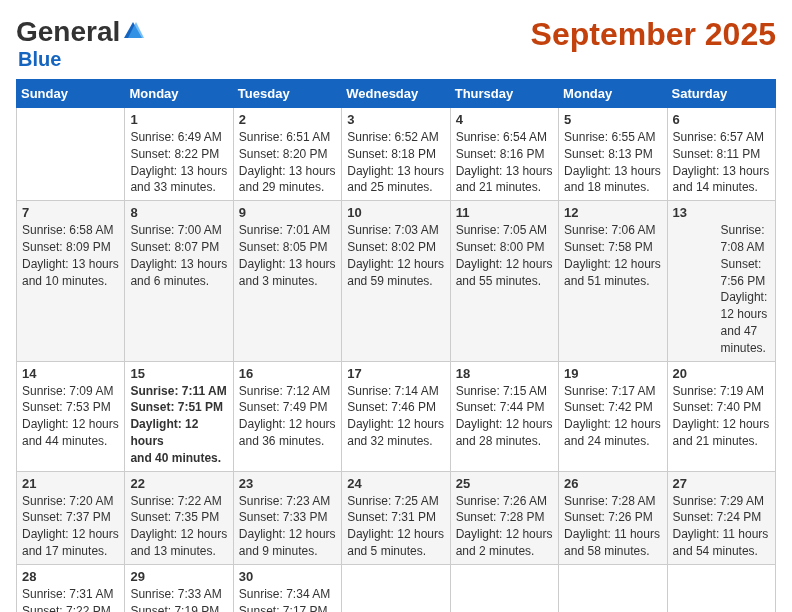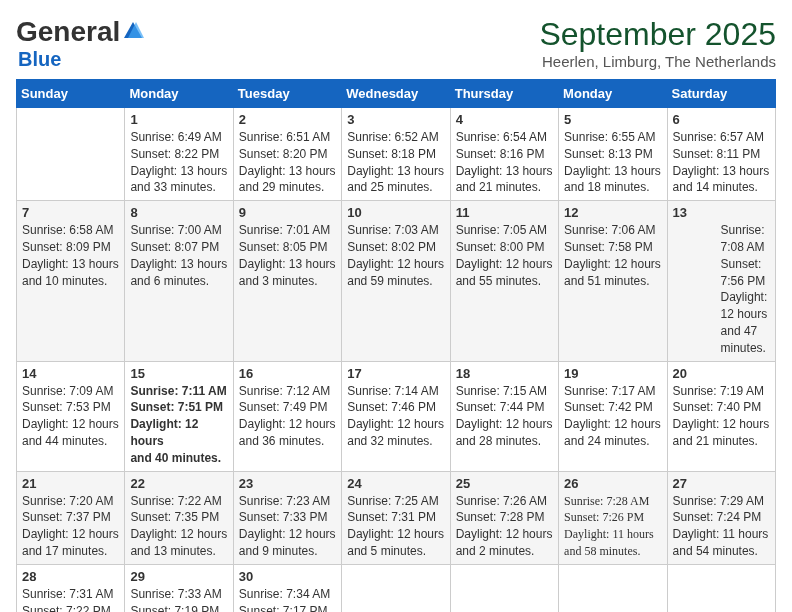--- a/index.html
+++ b/index.html
@@ -21,22 +21,22 @@
       flex-direction: column;
       align-items: flex-start;
     }
     .logo-general { color: #333; }
     .logo-blue { color: #1565c0; }
     .title-section {
       text-align: right;
     }
     .month-title {
       font-size: 32px;
-      color: #14532d;
-      font-weight: normal;
+      color: #c2410c;
+      font-weight: bold;
     }
     .location {
       font-size: 15px;
       color: #555;
     }
     table {
       width: 100%;
       border-collapse: collapse;
       font-size: 11px;
     }
@@ -89,21 +89,20 @@
       <span class="logo-general" style="font-size:28px;font-weight:bold;color:#333;">General</span>
       <svg width="22" height="22" viewBox="0 0 22 22" style="margin-left:2px;margin-top:-2px;">
         <polygon points="11,2 20,18 2,18" fill="#1565c0"></polygon>
         <polygon points="14,2 22,18 6,18" fill="#42a5f5" opacity="0.7"></polygon>
       </svg>
     </div>
     <span class="logo-blue" style="font-size:20px;font-weight:bold;margin-left:2px;">Blue</span>
   </div>
   <div class="title-section">
     <div class="month-title">September 2025</div>
-    <div class="location">Heerlen, Limburg, The Netherlands</div>
   </div>
 </div>
 
 <table>
   <thead>
     <tr>
     <th>Sunday</th>
         <th>Monday</th>
         <th>Tuesday</th>
         <th>Wednesday</th>
@@ -291,21 +290,21 @@
         </td>
         <td>
           <div class="day-num">25</div>
           <div class="day-info" style="white-space: pre-line;">Sunrise: 7:26 AM
 Sunset: 7:28 PM
 Daylight: 12 hours
 and 2 minutes.</div>
         </td>
         <td>
           <div class="day-num">26</div>
-          <div class="day-info" style="white-space: pre-line; font-family: Liberation Serif, serif;">Sunrise: 7:28 AM
+          <div class="day-info" style="white-space: pre-line;">Sunrise: 7:28 AM
 Sunset: 7:26 PM
 Daylight: 11 hours
 and 58 minutes.</div>
         </td>
         <td>
           <div class="day-num">27</div>
           <div class="day-info" style="white-space: pre-line;">Sunrise: 7:29 AM
 Sunset: 7:24 PM
 Daylight: 11 hours
 and 54 minutes.</div>

